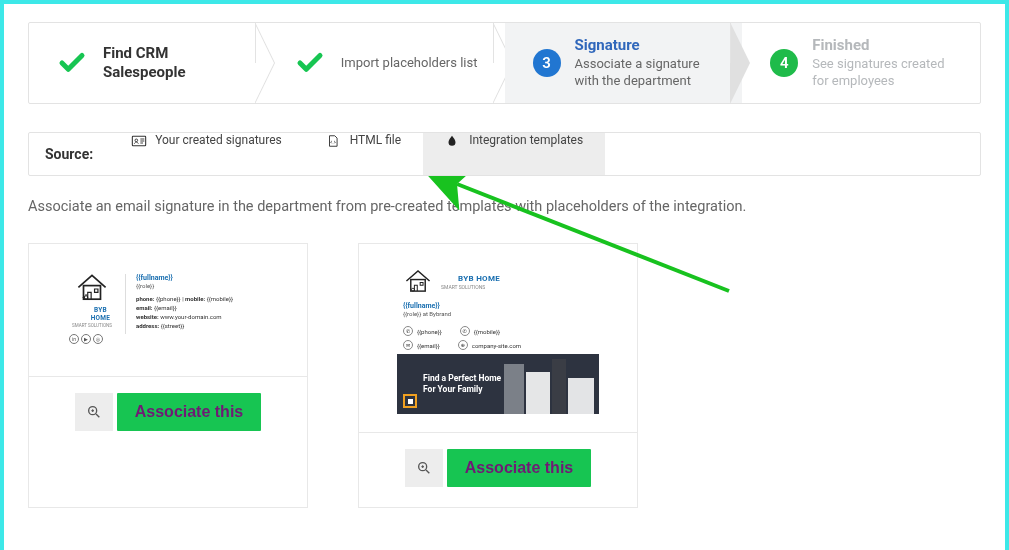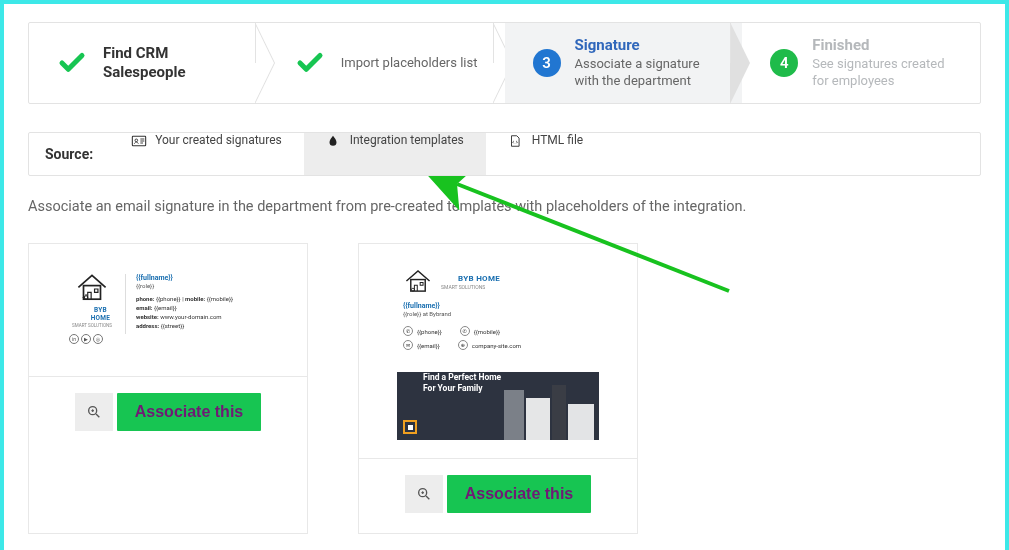--- a/index.html
+++ b/index.html
@@ -180,26 +180,26 @@
   .line { font-size: 6px; margin-bottom: 2px; }
   .line b { font-weight: 700; }
   .socials { display: flex; gap: 2px; margin-top: 6px; }
   .soc { width: 10px; height: 10px; border: 0.6px solid #777; border-radius: 50%; display: flex; align-items: center; justify-content: center; font-size: 5px; color: #555; }
 
   .big-head { display: flex; align-items: center; gap: 8px; padding: 2px 6px 6px 6px; }
   .contact-row { display: flex; gap: 18px; padding: 0 6px 4px 6px; }
   .contact { display: flex; align-items: center; gap: 4px; font-size: 6px; }
   .ci { width: 10px; height: 10px; border: 0.6px solid #888; border-radius: 50%; display: flex; align-items: center; justify-content: center; font-size: 5px; }
   .banner {
-    margin-top: 18px;
-    height: 68px;
+    margin-top: 0;
+    height: 60px;
     background: #2d3340;
     position: relative;
     display: flex;
-    align-items: flex-start;
+    align-items: center;
     overflow: hidden;
   }
   .banner-text {
     color: #fff;
     font-weight: 700;
     font-size: 8.5px;
     padding-left: 26px;
     line-height: 1.3;
     position: relative;
     z-index: 2;
@@ -336,37 +336,37 @@
               <circle cx="8" cy="11" r="2" fill="none" stroke="#333" stroke-width="1.4"></circle>
               <path d="M5 16c.8-1.6 2-2.4 3-2.4s2.2.8 3 2.4" fill="none" stroke="#333" stroke-width="1.4"></path>
               <line x1="14" y1="9" x2="20" y2="9" stroke="#333" stroke-width="1.4"></line>
               <line x1="14" y1="12" x2="20" y2="12" stroke="#333" stroke-width="1.4"></line>
               <line x1="14" y1="15" x2="18" y2="15" stroke="#333" stroke-width="1.4"></line>
             </svg>
         </span>
         <span>Your created signatures</span>
       </div>
 
-      <div class="source-tab active">
-        <span class="source-icon">
-          <svg viewBox="0 0 24 24" width="14" height="16">
-              <path d="M12 3c3 4 6 7.5 6 11a6 6 0 01-12 0c0-3.5 3-7 6-11z" fill="#222"></path>
-            </svg>
-        </span>
-        <span>Integration templates</span>
-      </div>
-
       <div class="source-tab">
         <span class="source-icon">
           <svg viewBox="0 0 24 24" width="14" height="16">
               <path d="M6 3h9l4 4v14H6z" fill="none" stroke="#333" stroke-width="1.6"></path>
               <path d="M10 12l-2 2 2 2M14 12l2 2-2 2" fill="none" stroke="#333" stroke-width="1.4"></path>
             </svg>
         </span>
         <span>HTML file</span>
+      </div>
+
+      <div class="source-tab active">
+        <span class="source-icon">
+          <svg viewBox="0 0 24 24" width="14" height="16">
+              <path d="M12 3c3 4 6 7.5 6 11a6 6 0 01-12 0c0-3.5 3-7 6-11z" fill="#222"></path>
+            </svg>
+        </span>
+        <span>Integration templates</span>
       </div>
     </div>
 
     <div class="instructions">Associate an email signature in the department from pre-created templates with placeholders of the integration.</div>
 
     <div class="cards">
 
       <div class="card">
         <div class="preview small">
           <div class="logo-col">

